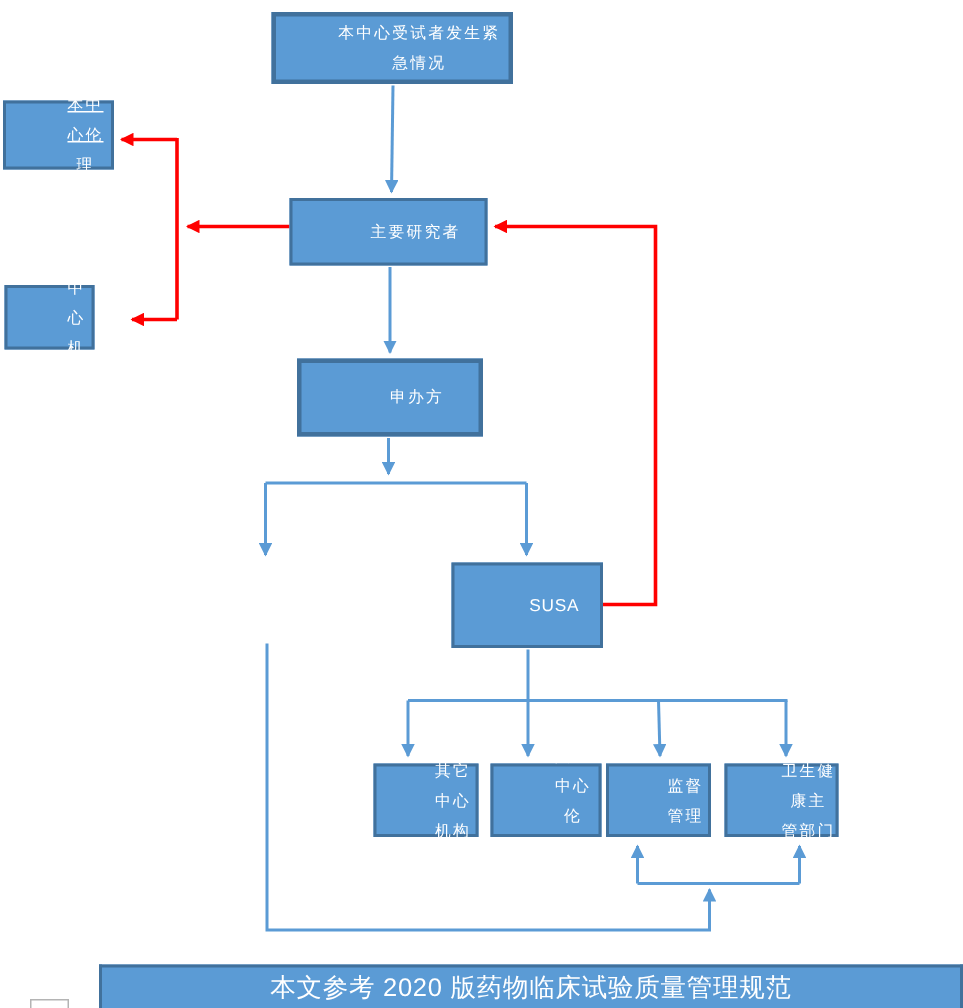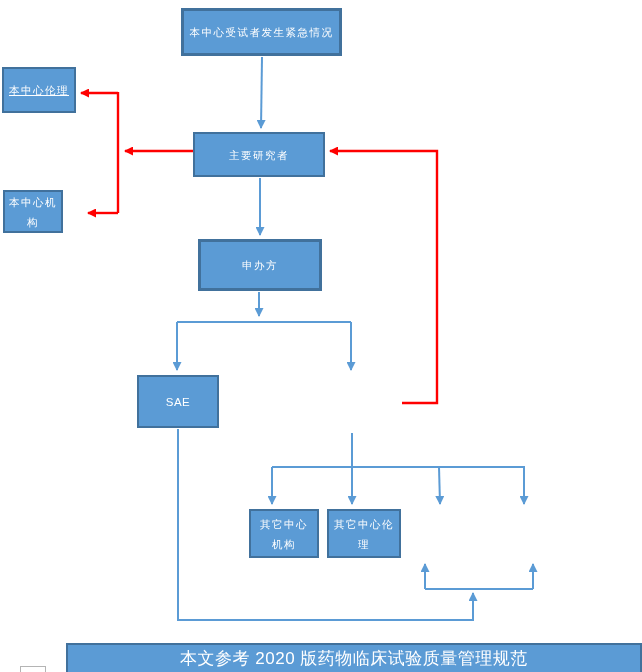--- a/index.html
+++ b/index.html
@@ -31,20 +31,21 @@
     border: 2px solid var(--node-border, #41719C);
     color: #ffffff;
     display: flex;
     align-items: center;
     justify-content: center;
     text-align: center;
     white-space: pre-line;
     font-size: 10.5px;
     letter-spacing: 1.5px;
     line-height: 20px;
+    padding-left: 36px;
   }
   .node--thick { border-width: 3px; }
 
   .node-emergency     { left: 181px; top: 8px;   width: 161px; height: 48px; }
   .node-ethics        { left: 2px;   top: 67px;  width: 74px;  height: 46px; text-decoration: underline; }
   .node-institution   { left: 3px;   top: 190px; width: 60px;  height: 43px; }
   .node-pi            { left: 193px; top: 132px; width: 132px; height: 45px; }
   .node-sponsor       { left: 198px; top: 239px; width: 124px; height: 52px; }
   .node-sae           { left: 137px; top: 375px; width: 82px;  height: 53px; font-size: 11.5px; letter-spacing: 0.5px; }
   .node-susa          { left: 301px; top: 375px; width: 101px; height: 57px; font-size: 11.5px; letter-spacing: 0.5px; }
@@ -118,28 +119,32 @@
   <div class="node node--thick node-emergency">本中心受试者发生紧急情况</div>
 
   <div class="node node-ethics">本中心伦理</div>
 
   <div class="node node-institution">本中心机构</div>
 
   <div class="node node--thick node-sponsor">申办方</div>
 
   <div class="node node-pi">主要研究者</div>
 
-  <div class="node node-sae">SAE</div>
 
+  <div class="node node-susa">SUSA</div>
 
   <div class="node node-other-inst">其它中心
 机构</div>
 
   <div class="node node-other-ethics">其它中心伦
 理</div>
 
+  <div class="node node-drug-admin">药品监督
+管理部门</div>
 
+  <div class="node node-health-admin">卫生健康主
+管部门</div>
 
   <div class="banner">本文参考 2020 版药物临床试验质量管理规范</div>
 
   <div class="artifact"></div>
 
 </div>
 
 </body></html>

